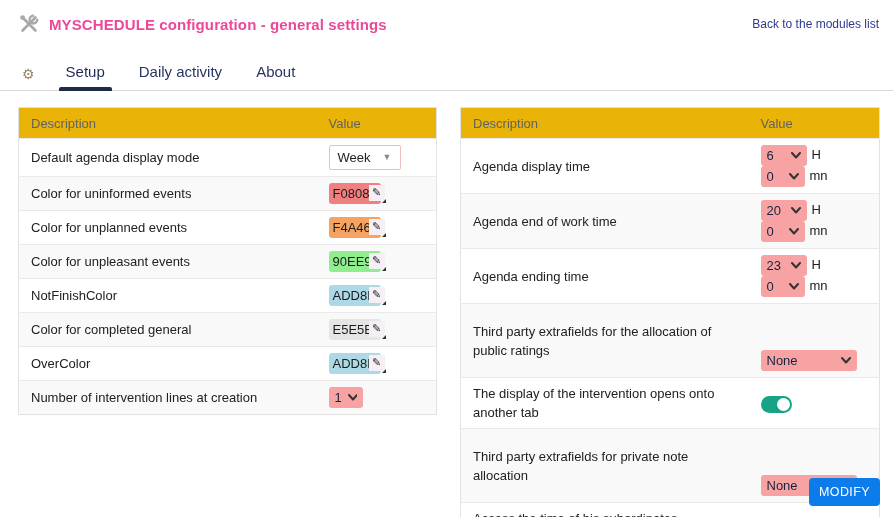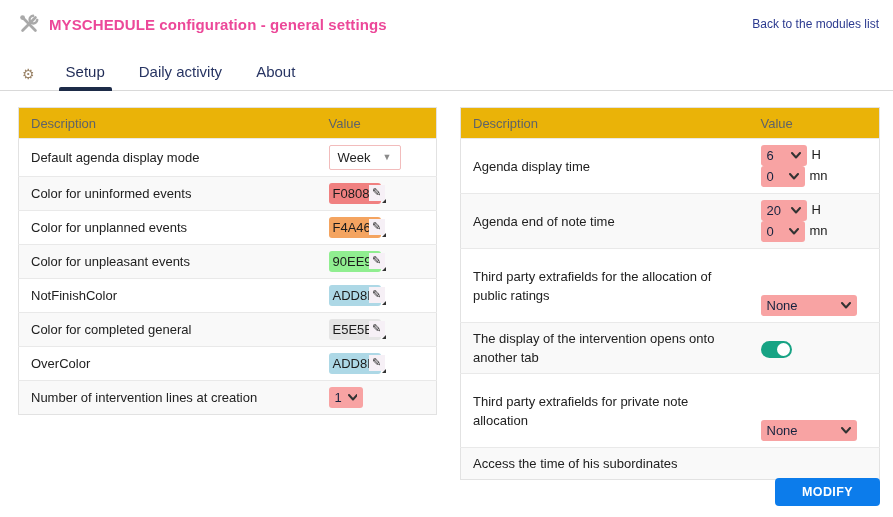--- a/index.html
+++ b/index.html
@@ -110,22 +110,22 @@
   .toggle.on .knob {
     position: absolute; right: 2px; top: 2px; width: 13px; height: 13px;
     border-radius: 50%; background: #fff;
   }
 
   
   .footer { position: absolute; top: 478px; right: 13px; }
   .modify-btn {
     background: #0c7ceb; color: #fff; border: none; border-radius: 4px;
     font-family: "Liberation Sans", sans-serif;
-    font-size: 12.5px; font-weight: bold; letter-spacing: .4px;
-    padding: 7px 27px; cursor: pointer;
+    font-size: 12.5px; font-weight: normal; letter-spacing: .4px;
+    padding: 7px 10px; cursor: pointer;
   }
 </style>
 </head>
 <body>
 
 <div class="page">
 
   <div class="page-header">
     <svg class="tools-icon" viewBox="0 0 24 24">
       <g stroke="#a9a9a9" stroke-width="3" stroke-linecap="round" fill="none">
@@ -220,23 +220,37 @@
                   <polyline points="1,1 5,5.5 9,1" stroke="#333" stroke-width="2" fill="none" stroke-linecap="round" stroke-linejoin="round"></polyline>
                 </svg>
               </span><span class="unit">H</span><span class="psel w-min">
                 <span>0</span>
                 <svg width="10" height="7" class="chev">
                   <polyline points="1,1 5,5.5 9,1" stroke="#333" stroke-width="2" fill="none" stroke-linecap="round" stroke-linejoin="round"></polyline>
                 </svg>
               </span><span class="unit last">mn</span></td>
           </tr>
           <tr>
-            <td class="cell-desc">Agenda end of note time</td>
+            <td class="cell-desc">Agenda end of work time</td>
             <td><span class="psel w-hour">
                 <span>20</span>
+                <svg width="10" height="7" class="chev">
+                  <polyline points="1,1 5,5.5 9,1" stroke="#333" stroke-width="2" fill="none" stroke-linecap="round" stroke-linejoin="round"></polyline>
+                </svg>
+              </span><span class="unit">H</span><span class="psel w-min">
+                <span>0</span>
+                <svg width="10" height="7" class="chev">
+                  <polyline points="1,1 5,5.5 9,1" stroke="#333" stroke-width="2" fill="none" stroke-linecap="round" stroke-linejoin="round"></polyline>
+                </svg>
+              </span><span class="unit last">mn</span></td>
+          </tr>
+          <tr>
+            <td class="cell-desc">Agenda ending time</td>
+            <td><span class="psel w-hour">
+                <span>23</span>
                 <svg width="10" height="7" class="chev">
                   <polyline points="1,1 5,5.5 9,1" stroke="#333" stroke-width="2" fill="none" stroke-linecap="round" stroke-linejoin="round"></polyline>
                 </svg>
               </span><span class="unit">H</span><span class="psel w-min">
                 <span>0</span>
                 <svg width="10" height="7" class="chev">
                   <polyline points="1,1 5,5.5 9,1" stroke="#333" stroke-width="2" fill="none" stroke-linecap="round" stroke-linejoin="round"></polyline>
                 </svg>
               </span><span class="unit last">mn</span></td>
           </tr>

